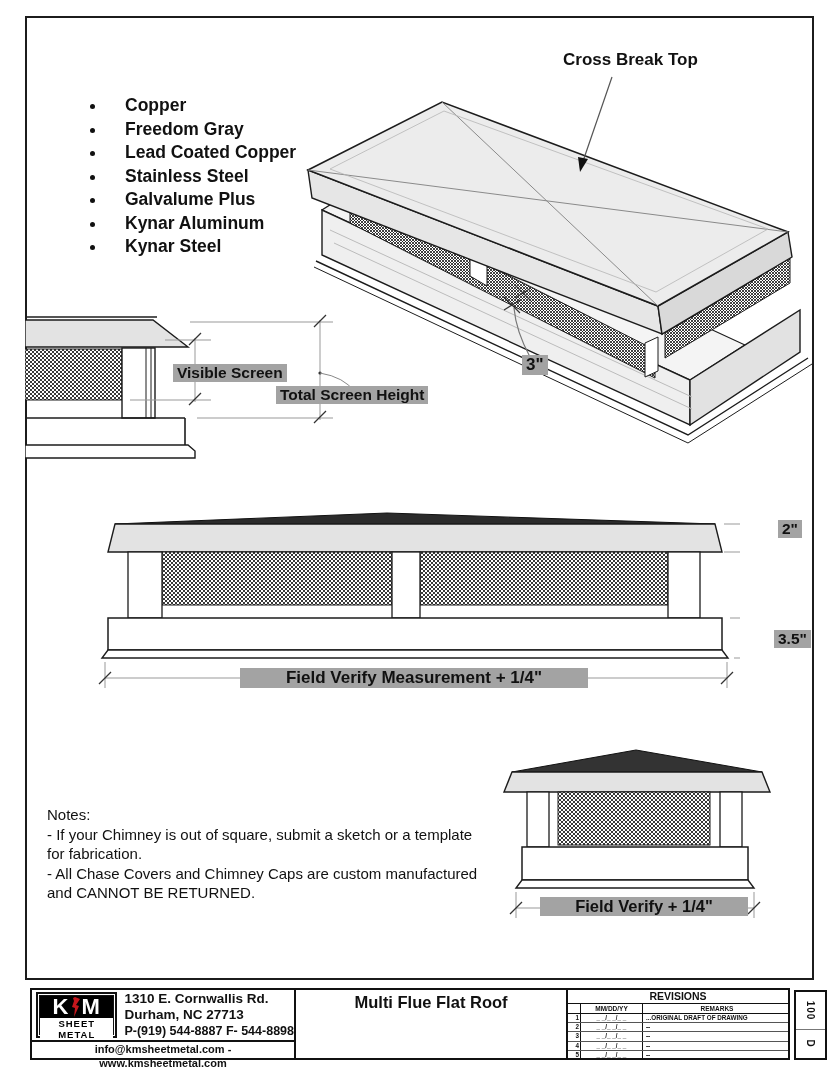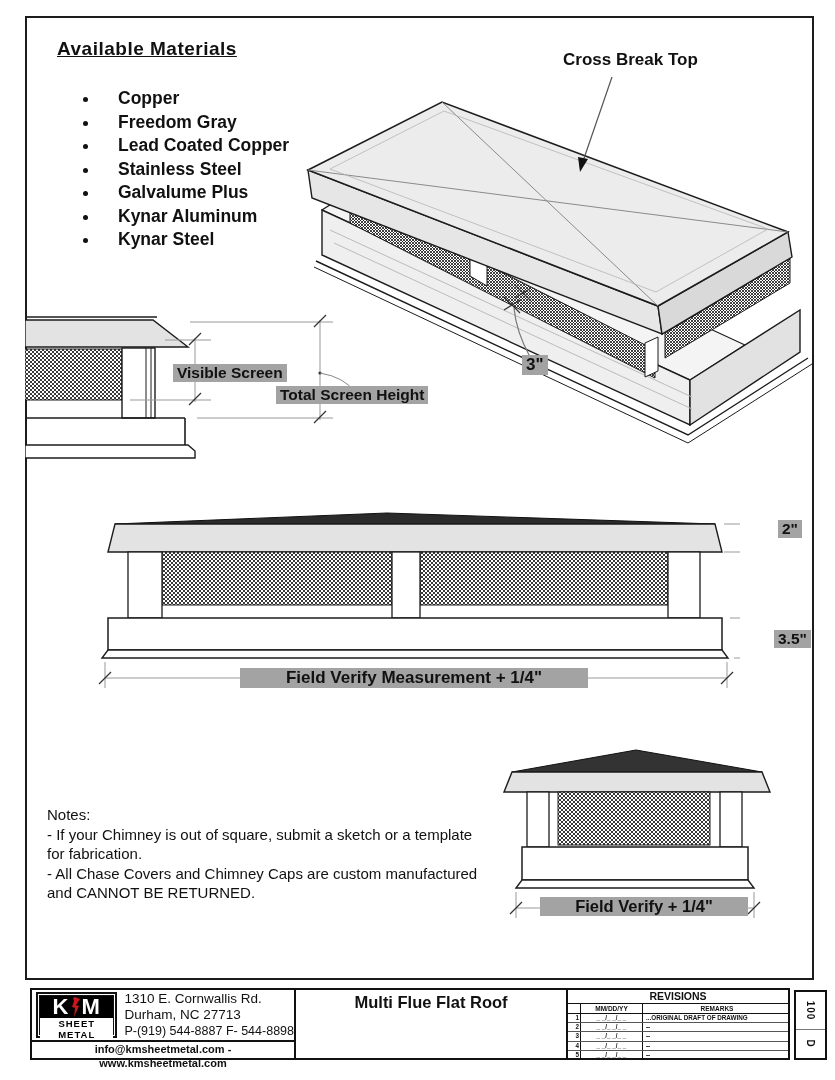--- a/index.html
+++ b/index.html
@@ -1,38 +1,38 @@
 <!DOCTYPE html>
 <html><head>
 <meta charset="utf-8">
 <style>
   html,body{margin:0;padding:0;background:#fff;}
   .sheet{position:relative;width:835px;height:1080px;background:#fff;overflow:hidden;
          font-family:"Liberation Sans","DejaVu Sans",sans-serif;color:#111;}
   .frame{position:absolute;left:25px;top:16px;width:785px;height:960px;border:2px solid #1c1c1c;}
   .abs{position:absolute;}
   .materials-title{left:57px;top:38px;font-size:19px;font-weight:700;text-decoration:underline;letter-spacing:.5px;}
-  ul.materials{left:50px;top:82px;margin:5px;padding:0 0 0 45px;list-style:disc;}
+  ul.materials{left:50px;top:82px;margin:12px;padding:0 0 0 45px;list-style:disc;}
   ul.materials li{font-size:17.5px;font-weight:600;line-height:23.5px;padding-left:18px;}
   .callout{font-size:17px;font-weight:600;white-space:nowrap;}
   .dim-label{font-size:15.5px;font-weight:600;white-space:nowrap;background:#a3a3a3;padding:0 4px;}
   .notes{left:47px;top:805px;width:432px;font-size:15px;line-height:19.5px;font-weight:500;}
   .notes .nt{margin:0;}
   svg{display:block;}
   
   .tblock{left:30px;top:988px;width:756px;height:68px;border:2px solid #111;display:flex;}
   .tb-left{width:262px;display:flex;flex-direction:column;border-right:2px solid #111;}
   .tb-left-top{flex:1;display:flex;align-items:center;}
   .logo{width:94px;height:46px;border:2px solid #111;margin:2px 3px 2px 4px;padding:1px;box-sizing:border-box;}
   .logo-inner{width:100%;height:100%;border:1px solid #111;box-sizing:border-box;display:flex;flex-direction:column;}
   .logo-black{flex:1;background:#000;color:#fff;display:flex;align-items:center;justify-content:center;
               font-weight:700;font-size:22px;line-height:1;letter-spacing:1px;}
   .logo-bolt{width:10px;height:20px;margin:0 1px;}
   .logo-strip{background:#fff;color:#000;text-align:center;font-size:9.5px;font-weight:700;letter-spacing:1px;line-height:11px;}
-  .addr{flex:1;padding-left:4px;font-size:13.5px;font-weight:400;line-height:16px;white-space:nowrap;}
+  .addr{flex:1;padding-left:4px;font-size:13.5px;font-weight:700;line-height:16px;white-space:nowrap;}
   .addr .ph{font-size:12.5px;}
   .tb-contact{border-top:2px solid #111;font-size:11px;font-weight:700;text-align:center;line-height:14px;}
   .tb-center{width:270px;border-right:2px solid #111;display:flex;text-align:center;}
   .tb-title{flex:1;font-size:16.5px;font-weight:600;line-height:21px;padding-top:2px;}
   .tb-part{border-top:1.5px solid #111;font-size:16.5px;font-weight:600;line-height:22px;}
   .tb-rev{flex:1;display:flex;flex-direction:column;font-weight:600;}
   .rev-title{text-align:center;font-size:10.5px;line-height:13px;border-bottom:1px solid #111;}
   .rev-head{display:flex;border-bottom:1px solid #111;font-size:6.5px;line-height:9px;}
   .rev-row{display:flex;border-bottom:1px solid #555;font-size:6.3px;line-height:8.2px;}
   .rev-row:last-child{border-bottom:none;}
@@ -44,21 +44,20 @@
   .stamp-top{flex:1.3;border-bottom:1px solid #777;display:flex;align-items:center;justify-content:center;}
   .stamp-bot{flex:1;display:flex;align-items:center;justify-content:center;}
   .stamp span{transform:rotate(90deg);font-size:10px;font-weight:700;letter-spacing:1px;}
 </style>
 </head>
 <body>
 
 <div class="sheet">
   <div class="frame"></div>
 
-  <div class="abs materials-title">Available Materials</div>
   <ul class="abs materials">
     <li>Copper</li>
     <li>Freedom Gray</li>
     <li>Lead Coated Copper</li>
     <li>Stainless Steel</li>
     <li>Galvalume Plus</li>
     <li>Kynar Aluminum</li>
     <li>Kynar Steel</li>
   </ul>
 

